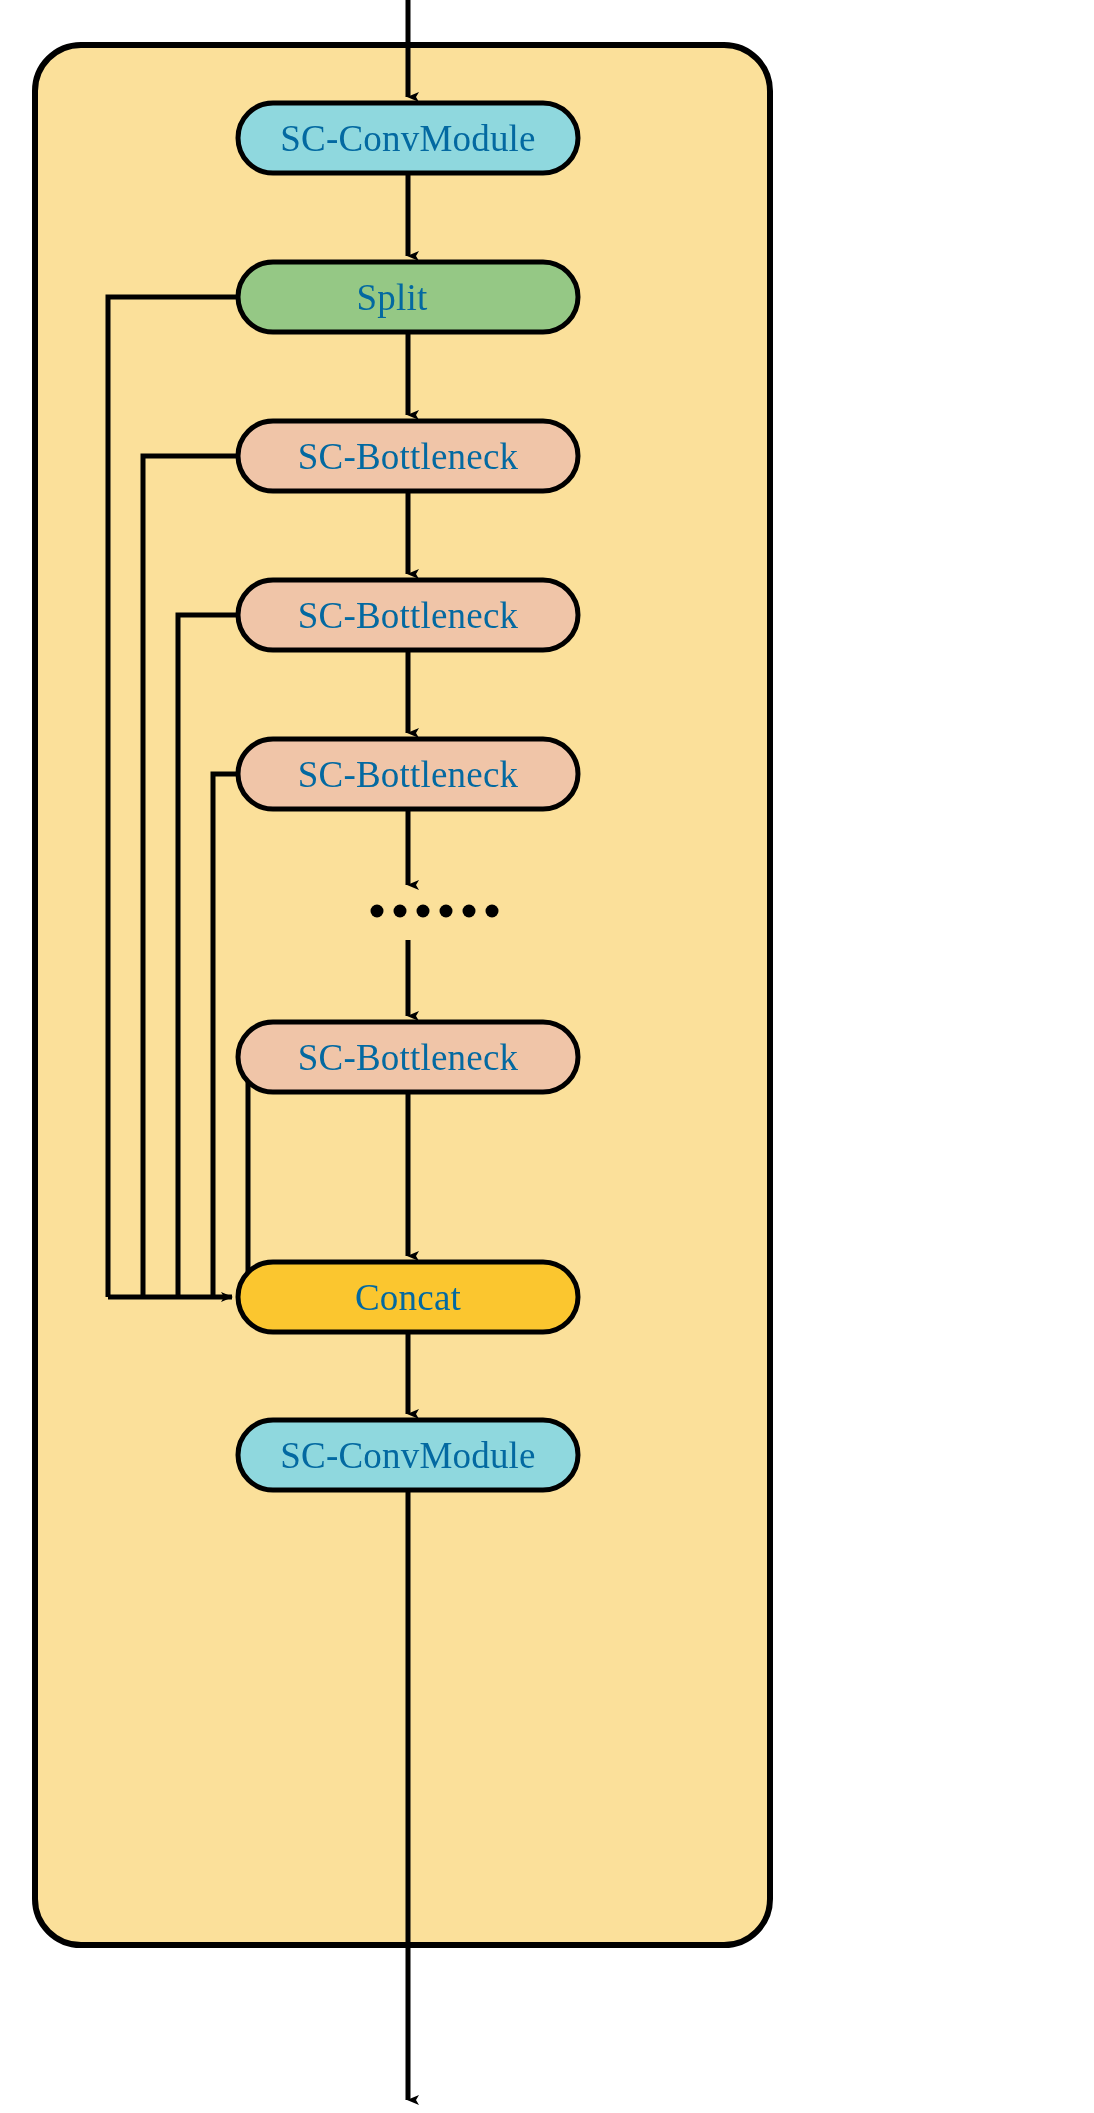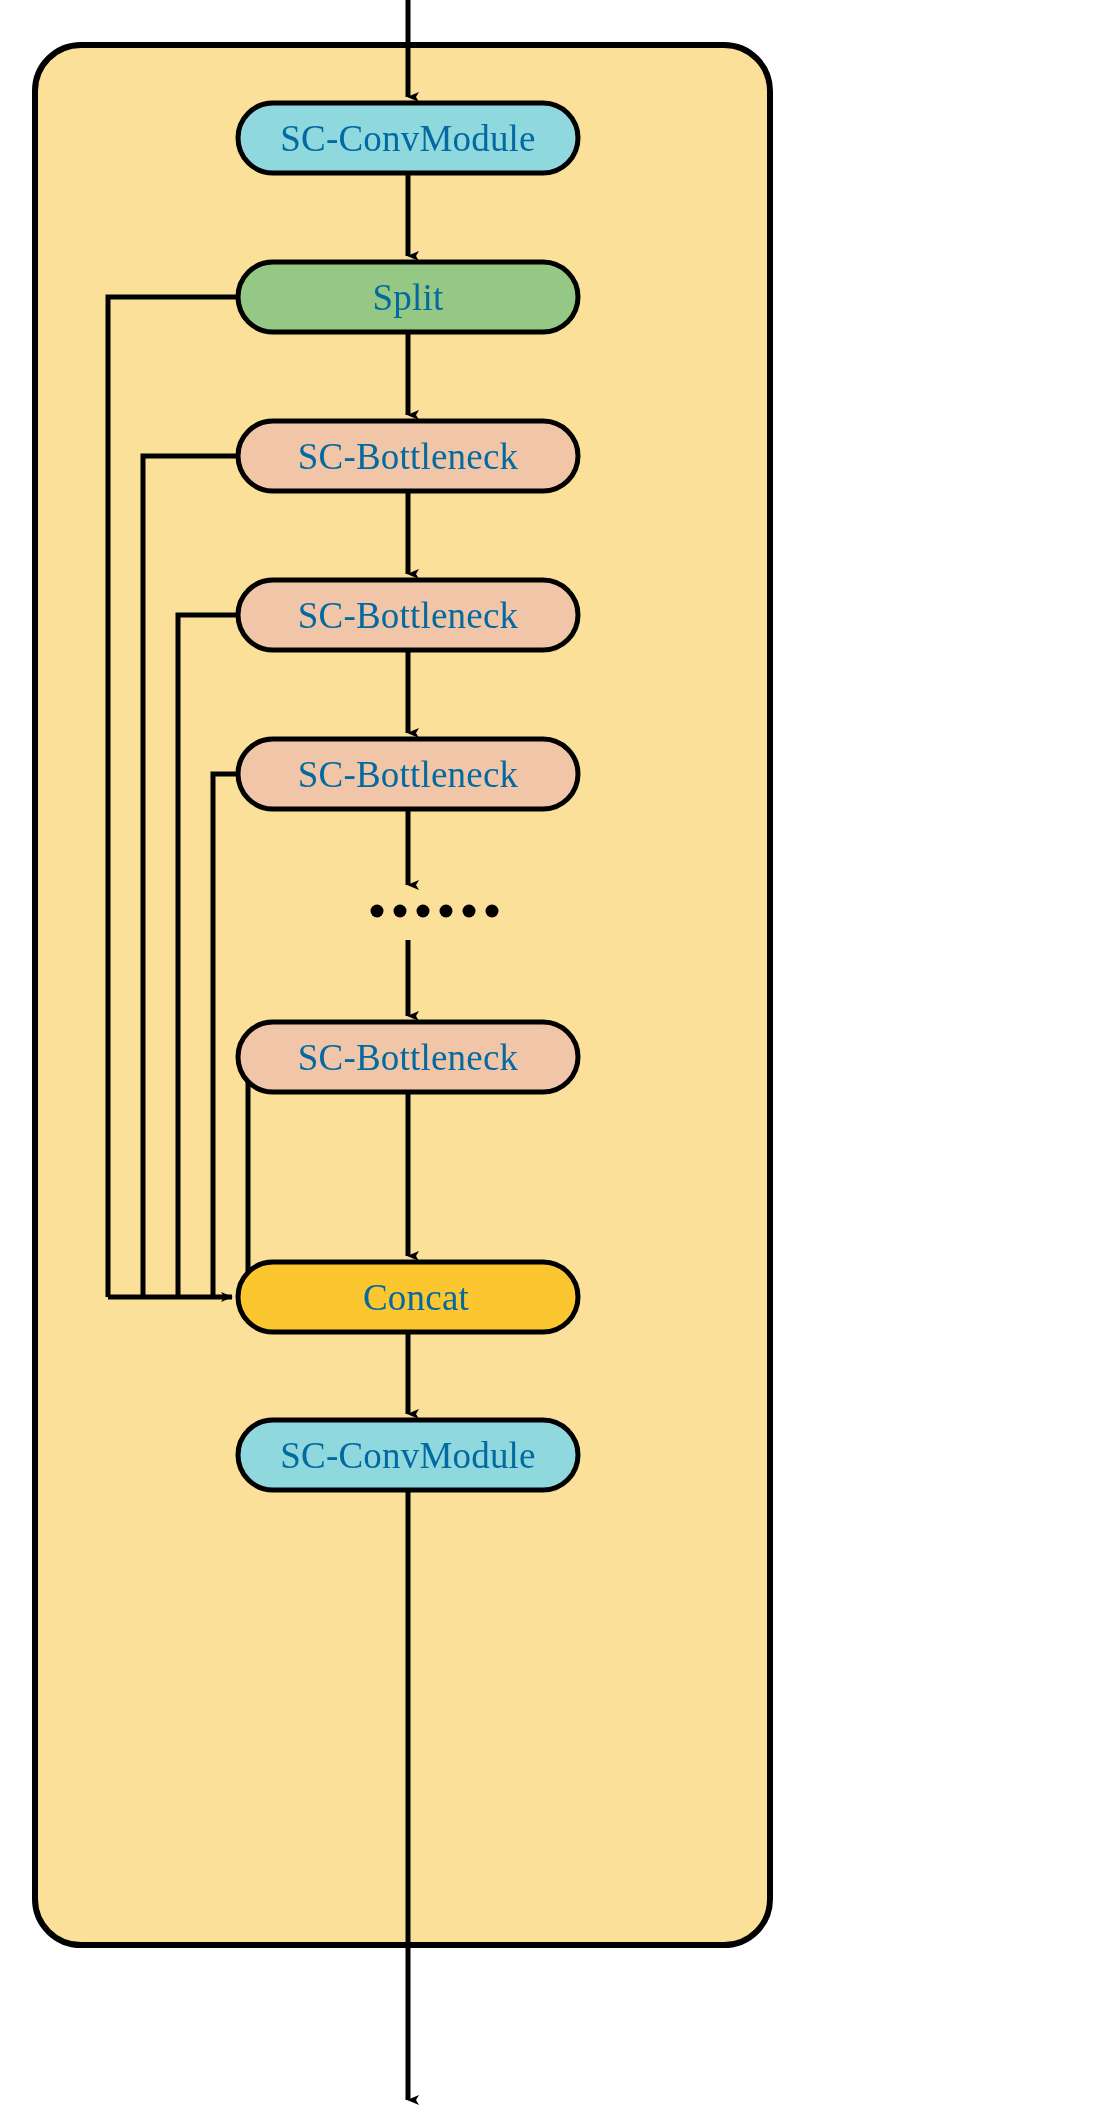--- a/index.html
+++ b/index.html
@@ -76,27 +76,27 @@
       <circle cx="400" cy="911" r="6.5"></circle>
       <circle cx="423" cy="911" r="6.5"></circle>
       <circle cx="446" cy="911" r="6.5"></circle>
       <circle cx="469" cy="911" r="6.5"></circle>
       <circle cx="492" cy="911" r="6.5"></circle>
     </g>
   </svg>
 
   <div class="node-label" style="left:238px;top:103px;width:340px;height:70px;">SC-ConvModule</div>
 
-  <div class="node-label" style="left:238px;top:262px;width:340px;height:70px;text-align:right;">Split</div>
+  <div class="node-label" style="left:222px;top:262px;width:340px;height:70px;text-align:right;">Split</div>
 
   <div class="node-label" style="left:238px;top:421px;width:340px;height:70px;">SC-Bottleneck</div>
 
   <div class="node-label" style="left:238px;top:580px;width:340px;height:70px;">SC-Bottleneck</div>
 
   <div class="node-label" style="left:238px;top:739px;width:340px;height:70px;">SC-Bottleneck</div>
 
   <div class="node-label" style="left:238px;top:1022px;width:340px;height:70px;">SC-Bottleneck</div>
 
-  <div class="node-label" style="left:246px;top:1262px;width:340px;height:70px;">Concat</div>
+  <div class="node-label" style="left:238px;top:1262px;width:340px;height:70px;">Concat</div>
 
   <div class="node-label" style="left:238px;top:1420px;width:340px;height:70px;">SC-ConvModule</div>
 
 </div>
 
 </body></html>

